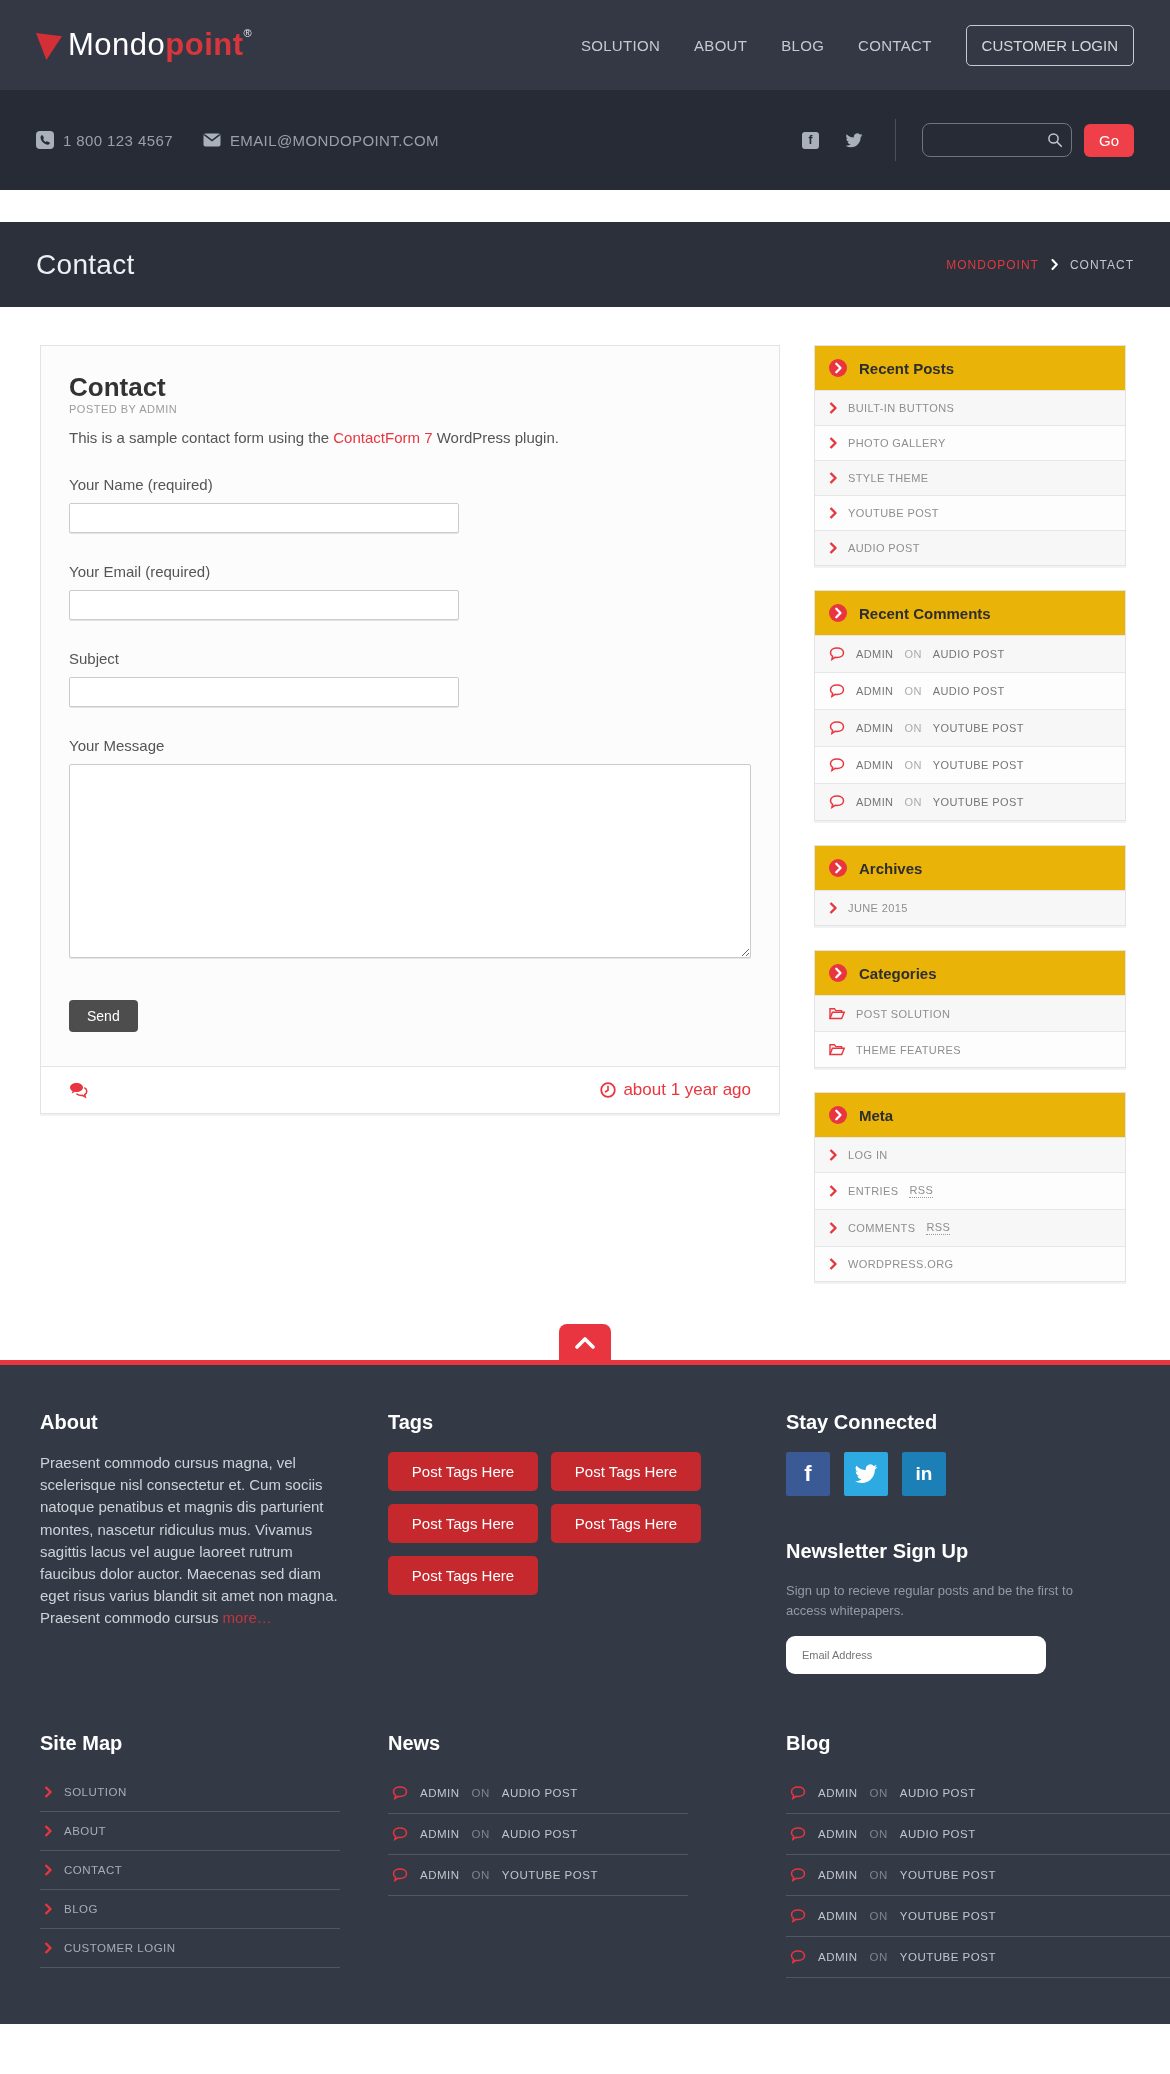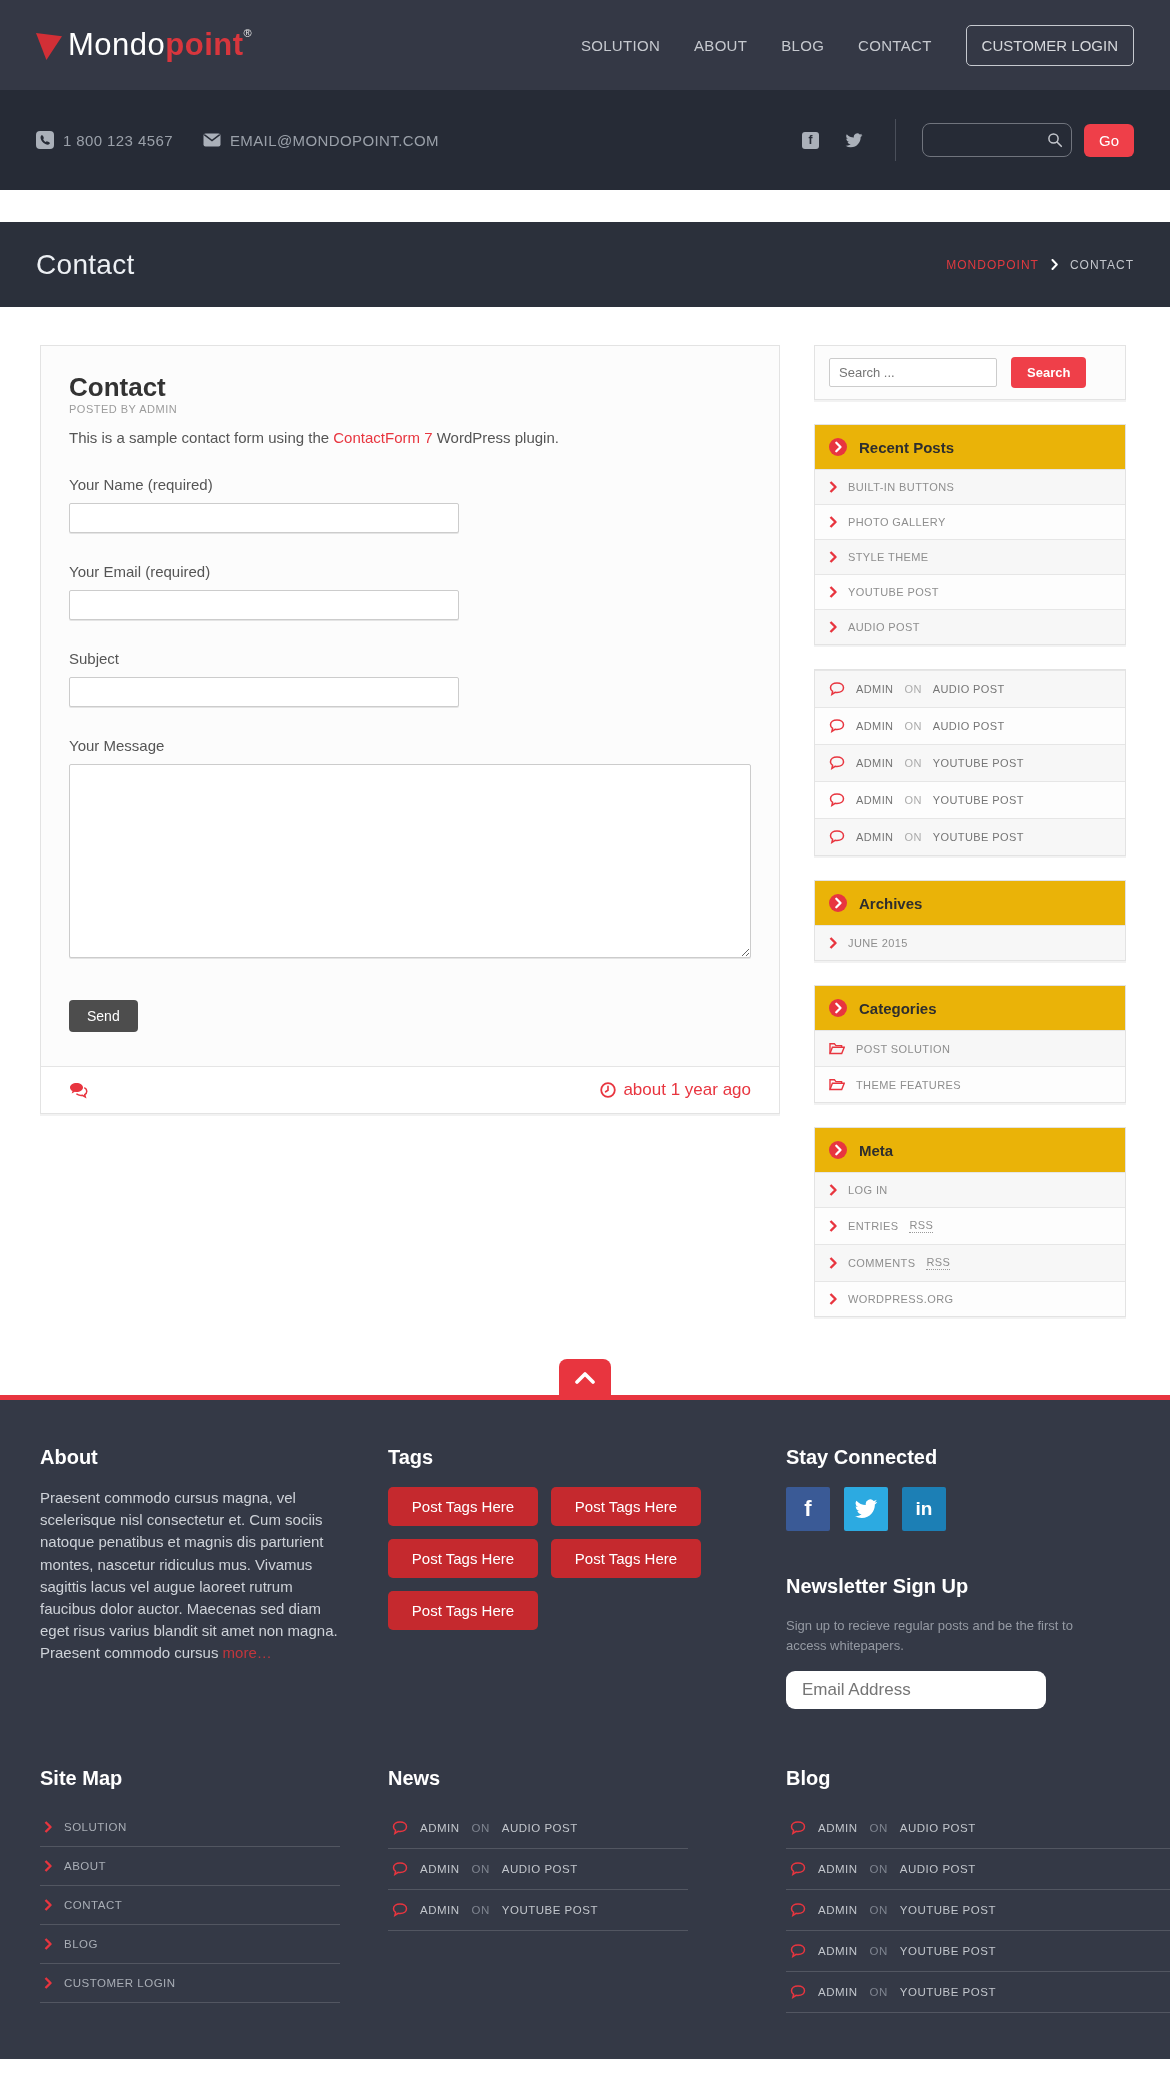--- a/index.html
+++ b/index.html
@@ -166,21 +166,21 @@
     display: flex; align-items: center; justify-content: center;
     color: #fff; font-weight: 700; font-size: 22px;
   }
   .soc-fb { background: #3a5a96; }
   .soc-tw { background: #2caae1; }
   .soc-in { background: #1c7fb5; font-size: 19px; }
   .nl-head { margin-top: 44px; }
   .nl-text { font-size: 13px; color: #959aa3; line-height: 1.5; margin-bottom: 16px; max-width: 300px; }
   .nl-input {
     width: 260px; height: 38px; border: none; border-radius: 9px;
-    padding: 6px 16px; font-size: 17px; color: #555; outline: none; background:#fff;
+    padding: 6px 16px; font-size: 11px; color: #555; outline: none; background:#fff;
   }
   .f-list .row {
     display: flex; align-items: center; gap: 12px;
     padding: 13px 4px; border-bottom: 1px solid rgba(255,255,255,.15);
     font-size: 11.5px; letter-spacing: .5px; color: #a9aeb6;
     text-decoration: none; cursor: pointer;
   }
   .f-list .c-author, .f-list .c-post { color: #c2c6cc; }
   .f-list .c-on { color: #7f8590; }
   .f-list { width: 300px; }
@@ -307,24 +307,20 @@
               <path d="M8 4.2 V8.3 L5.6 9.8" fill="none" stroke="#e8353f" stroke-width="1.6" stroke-linecap="round"></path>
             </svg>
         </span>
         <span>about 1 year ago</span>
       </span>
     </div>
   </article>
 
   <aside class="sidebar">
 
-    <div class="card search-card">
-      <input class="side-search" type="text" placeholder="Search ..." style="">
-      <button class="side-search-btn">Search</button>
-    </div>
 
     <div class="card">
       <div class="widget-head">
         <span class="icon">
             <svg width="18" height="18" viewBox="0 0 18 18">
               <circle cx="9" cy="9" r="9" fill="#e8353f"></circle>
               <path d="M7.3 4.8 L11.5 9 L7.3 13.2" fill="none" stroke="#fff" stroke-width="2.3" stroke-linecap="round" stroke-linejoin="round"></path>
             </svg>
           </span>
         <span class="widget-title">Recent Posts</span>
@@ -367,20 +363,29 @@
               <svg width="8" height="12" viewBox="0 0 8 12">
                 <path d="M1.5 1 L6.5 6 L1.5 11" fill="none" stroke="#e8353f" stroke-width="2.4" stroke-linejoin="round"></path>
               </svg>
             </span>
             <span>AUDIO POST</span>
           </a>
       </div>
     </div>
 
     <div class="card">
+      <div class="widget-head">
+        <span class="icon">
+            <svg width="18" height="18" viewBox="0 0 18 18">
+              <circle cx="9" cy="9" r="9" fill="#e8353f"></circle>
+              <path d="M7.3 4.8 L11.5 9 L7.3 13.2" fill="none" stroke="#fff" stroke-width="2.3" stroke-linecap="round" stroke-linejoin="round"></path>
+            </svg>
+          </span>
+        <span class="widget-title">Recent Comments</span>
+      </div>
       <div class="widget-list">
         <a class="row">
             <span class="icon">
               <svg width="16" height="14" viewBox="0 0 16 14">
                 <path d="M8 1 C4.1 1 1.5 3 1.5 5.7 C1.5 7.2 2.3 8.5 3.6 9.4 L2.9 12.4 L6.1 10.3 C6.7 10.4 7.3 10.5 8 10.5 C11.9 10.5 14.5 8.5 14.5 5.8 C14.5 3 11.9 1 8 1 Z" fill="none" stroke="#e8353f" stroke-width="1.5"></path>
               </svg>
             </span>
             <span class="c-author">ADMIN</span>
             <span class="c-on">ON</span>
             <span class="c-post">AUDIO POST</span>

